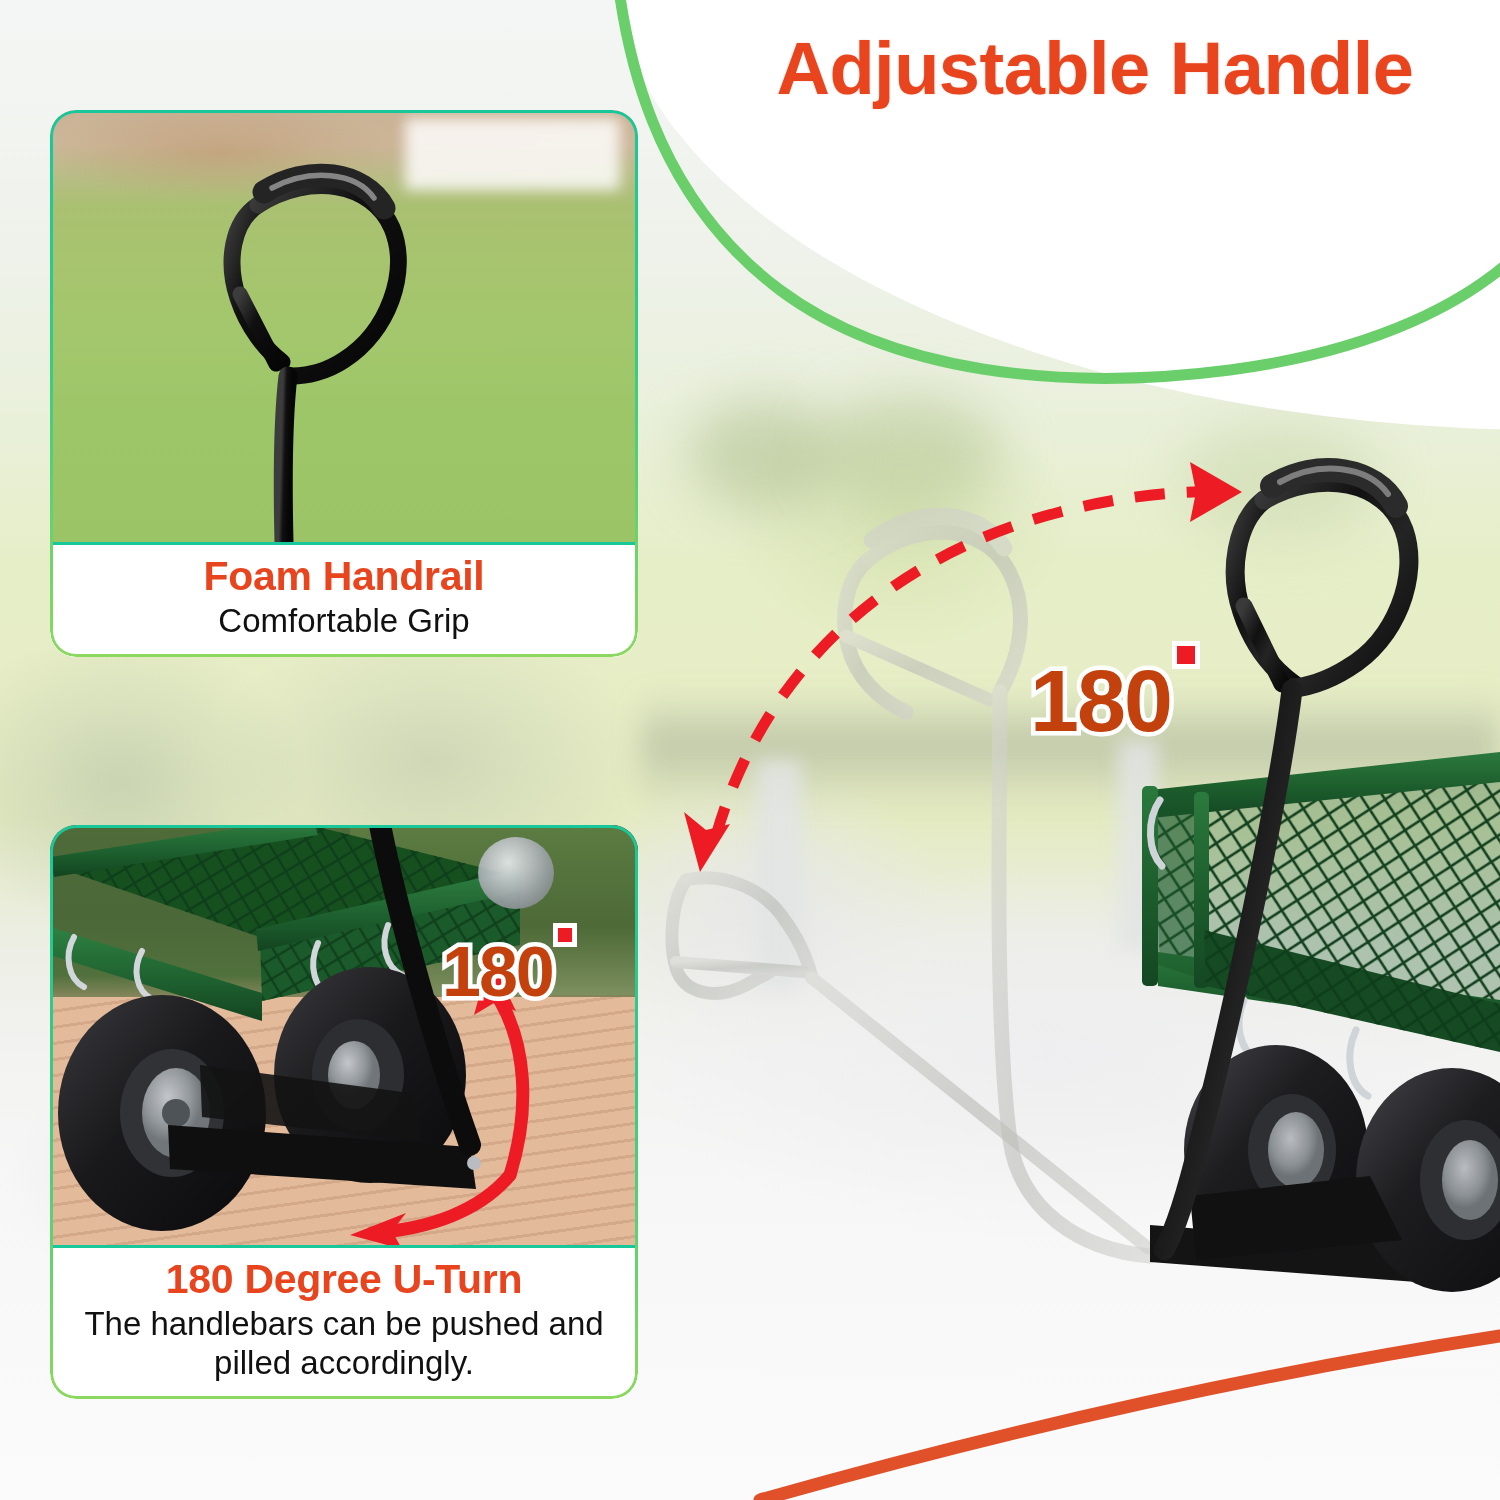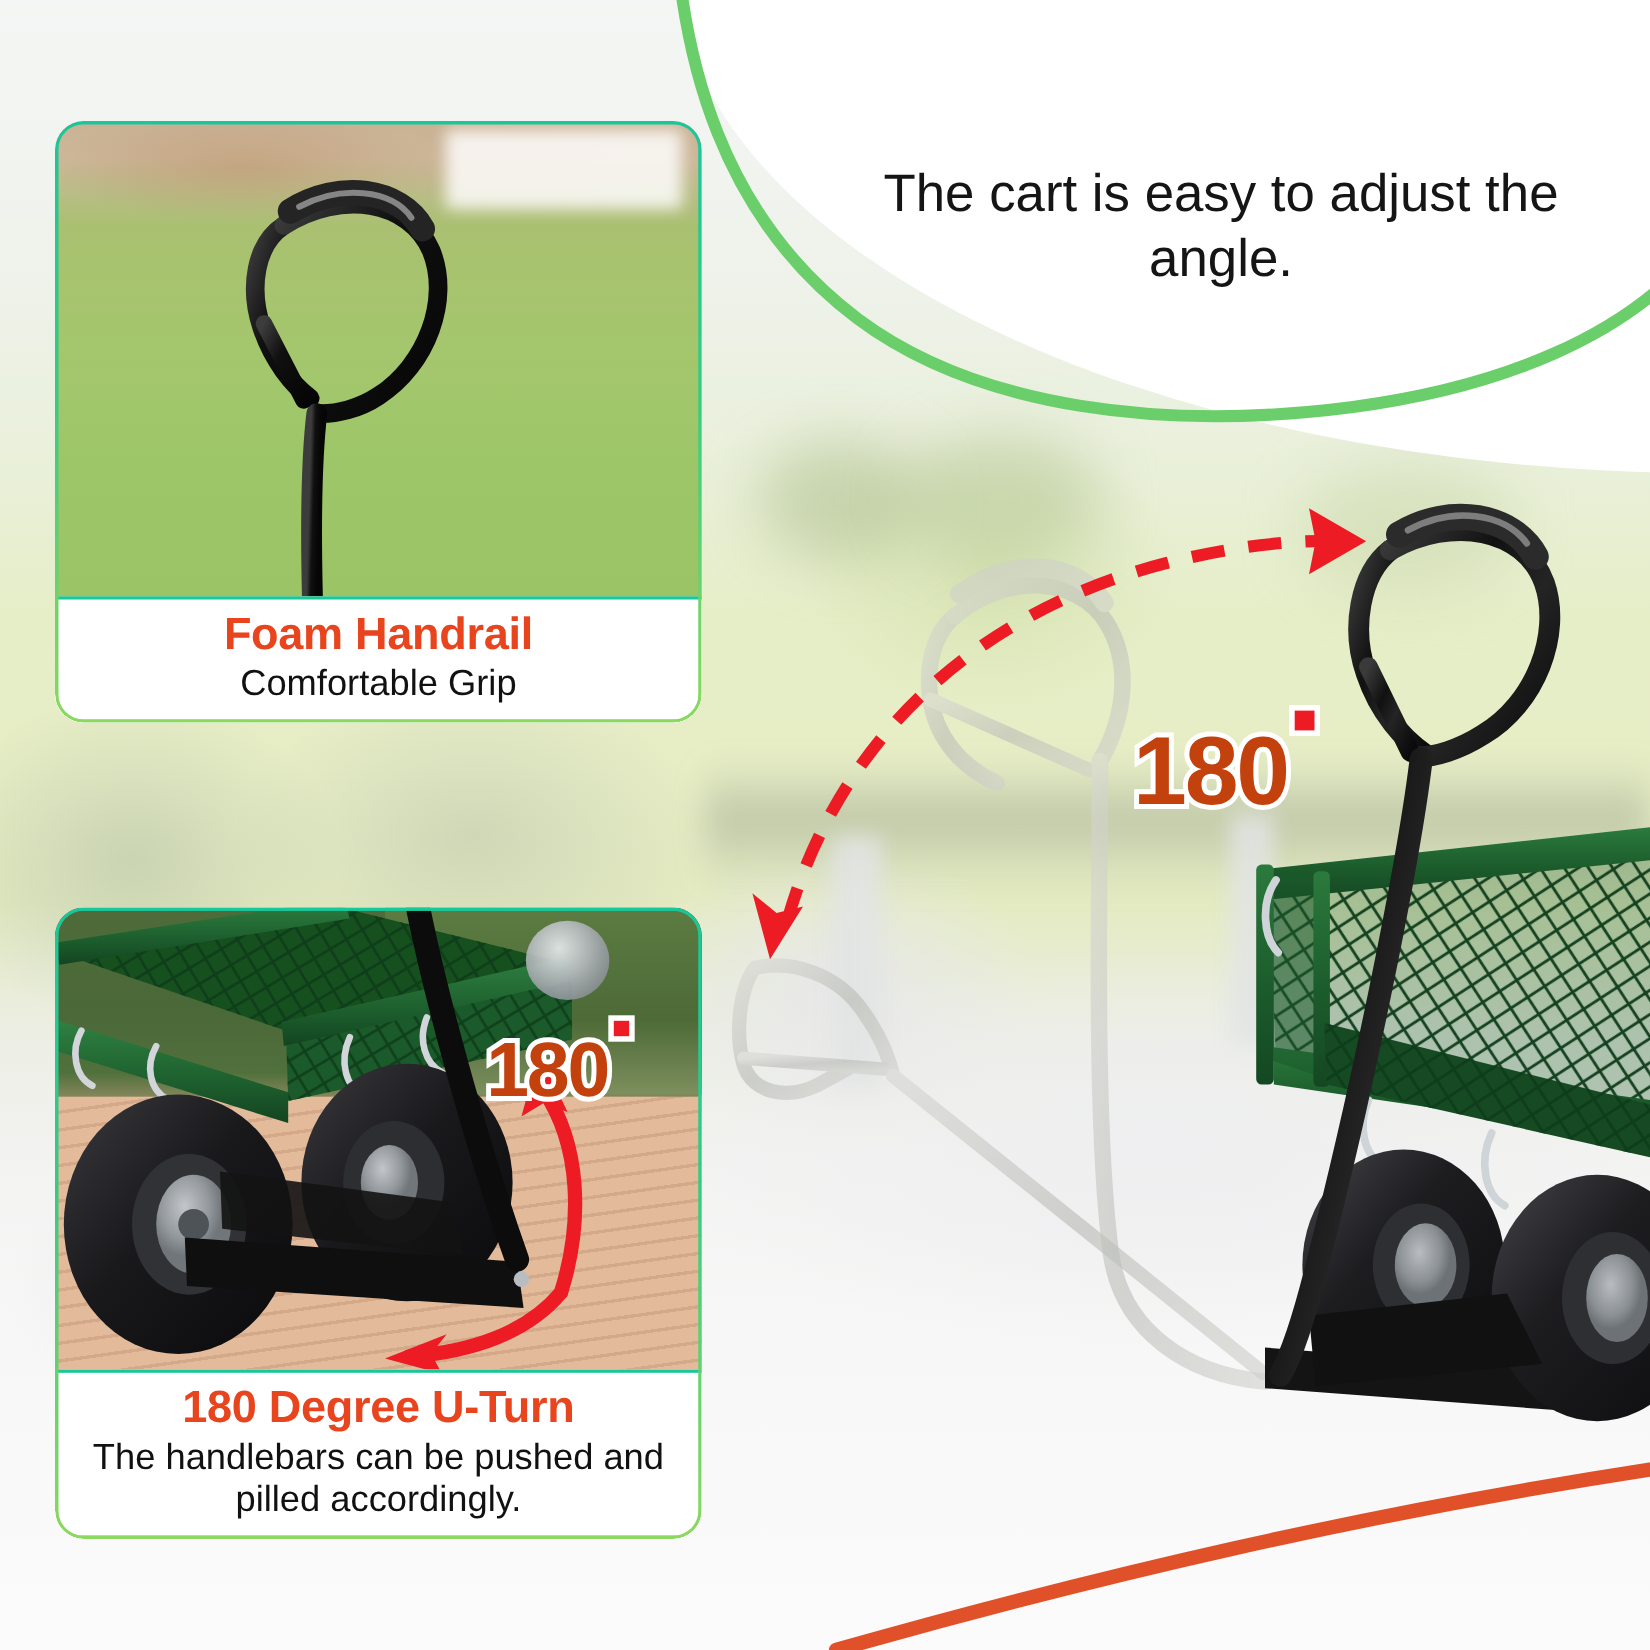--- a/index.html
+++ b/index.html
@@ -259,21 +259,21 @@
     </g>
 
     <path d="M760 1500 C1000 1432 1240 1376 1500 1336" fill="none" stroke="#E0512A" stroke-width="13" stroke-linecap="round"></path>
   </svg>
 
   <div class="white-head"></div>
   <svg class="swoosh" viewBox="0 0 930 520">
     <path d="M22 -40 C26 120 70 260 190 350 C300 432 470 452 640 430 C790 410 880 360 930 312" fill="none" stroke="#6ACF6A" stroke-width="11" stroke-linecap="round"></path>
   </svg>
 
-  <div class="subline">The cart is easy to adjust the angle.</div>
+  <div class="headline">Adjustable Handle</div>
 
   <div class="badge180" id="badge-main"><span>180</span><span class="deg"></span></div>
 
   <div class="card" id="card-top">
     <div class="card-photo">
       <div class="photo-white-wall"></div>
       <svg width="588" height="432" viewBox="0 0 588 432" style="position:absolute;left:0;top:0;">
         <defs>
           <linearGradient id="hbar" x1="0" y1="0" x2="1" y2="1">
             <stop offset="0%" stop-color="#3c3c3c"></stop>

